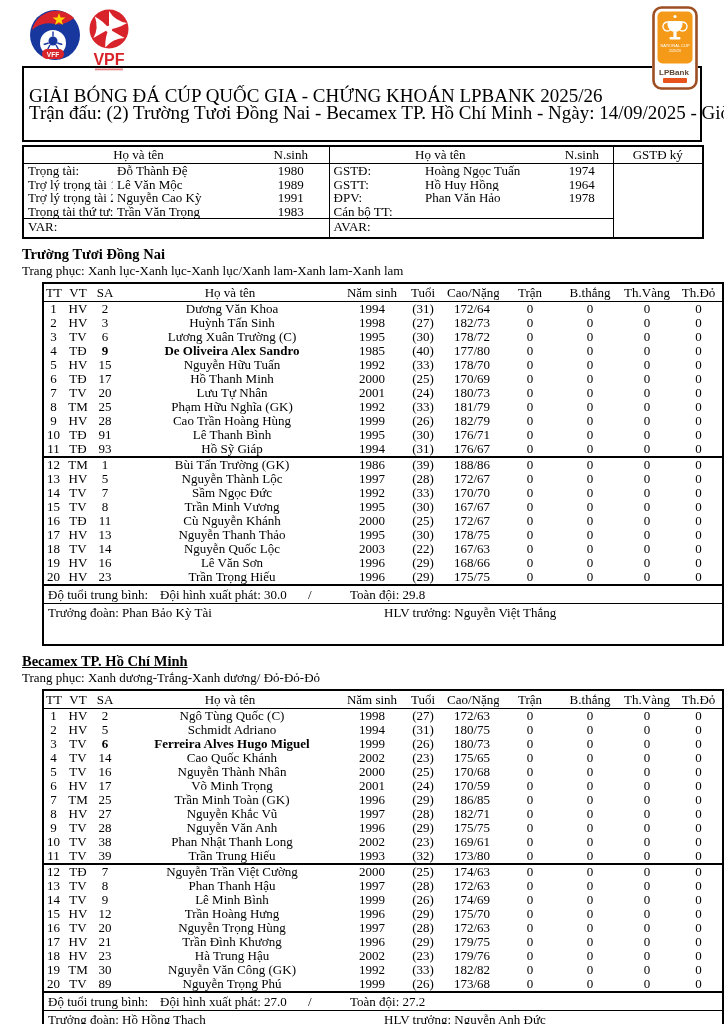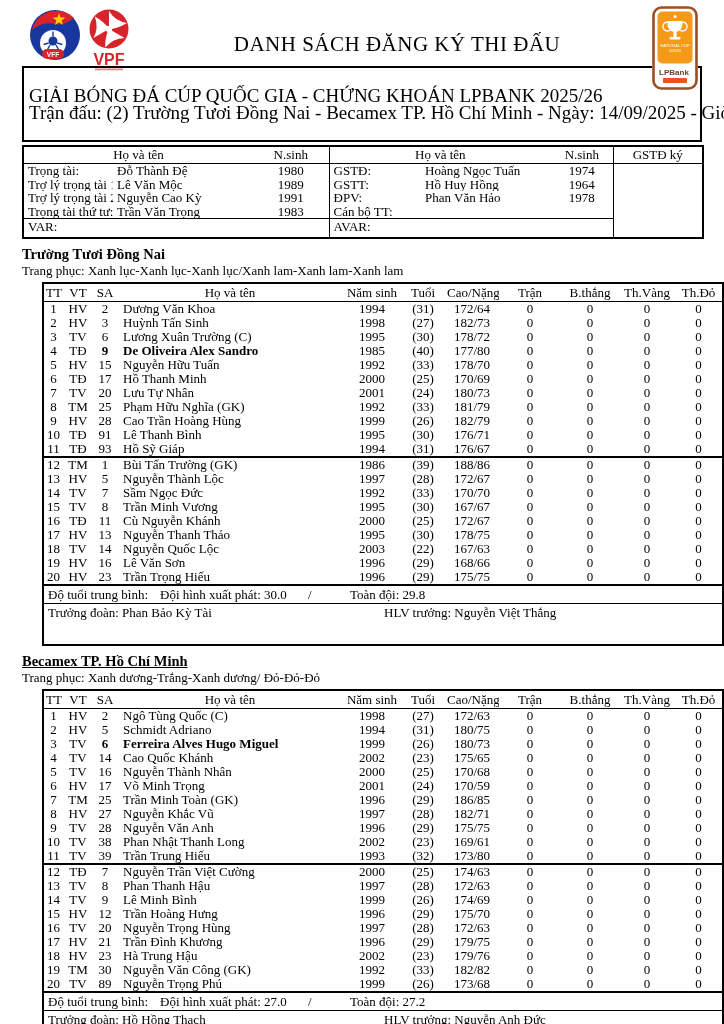--- a/index.html
+++ b/index.html
@@ -35,21 +35,21 @@
 
   
   .team-name { font-size:14.5px; font-weight:bold; margin-top:7px; line-height:17px; }
   .team-name.u { text-decoration:underline; }
   .kit { font-size:13px; line-height:16px; margin-bottom:3px; white-space:nowrap; }
 
   .roster { width:680px; border:2px solid #000; font-size:13px; table-layout:fixed;margin-left:20px; }
   .roster td { padding:0 2px; height:14px; line-height:14px; white-space:nowrap; overflow:hidden; }
   .roster tr.rh td { height:17px; line-height:17px; border-bottom:1.5px solid #000; text-align:center; }
   .c-tt,.c-vt,.c-sa,.c-born,.c-age,.c-hw,.c-st { text-align:center; }
-  .c-name { text-align:left; padding-left:6px !important; }
+  .c-name { text-align:center; padding-left:6px !important; }
   .roster tr.subs-start td { border-top:2px solid #000; }
   .roster tr.bold-player .c-name, .roster tr.bold-player .c-sa { font-weight:bold; }
   .roster tr.avg td { border-top:2px solid #000; height:18px; line-height:17px; }
   .roster tr.staff td { border-top:1.5px solid #000; height:42px; line-height:17px; vertical-align:top; }
   .avg-line { display:flex; padding:0 2px; }
   .avg-line .a1 { width:112px; } .avg-line .a2 { width:148px; } .avg-line .a3 { width:42px; }
   .staff-line { display:flex; padding:0 2px;align-items:center; }
   .staff-line .s1 { width:336px; }
 </style>
 </head>
@@ -77,21 +77,20 @@
           <path d="M23,3 Q29,13 41,15 Q31,21 23,21 Z" fill="#fff"></path>
           <path d="M23,3 Q29,13 41,15 Q31,21 23,21 Z" fill="#fff" transform="rotate(120 23 21)"></path>
           <path d="M23,3 Q29,13 41,15 Q31,21 23,21 Z" fill="#fff" transform="rotate(240 23 21)"></path>
           <circle cx="23" cy="21" r="3.2" fill="#fff"></circle>
           <text x="23" y="57" font-size="16" font-weight="bold" fill="#d8232a" text-anchor="middle" font-family="Liberation Sans, sans-serif">VPF</text>
           <rect x="9" y="60.5" width="28" height="1.8" fill="#d8232a" opacity="0.55"></rect>
         </svg>
       </span>
     </div>
 
-    <div class="page-title">DANH SÁCH ĐĂNG KÝ THI ĐẤU</div>
 
     <span class="badge">
       <svg width="46" height="84" viewBox="0 0 46 84">
         <rect x="1.5" y="1.5" width="43" height="81" rx="8" fill="#fff" stroke="#9d4e22" stroke-width="2.6"></rect>
         <rect x="5.5" y="5.5" width="35" height="52" rx="5" fill="#f49a18"></rect>
         <g transform="translate(23,24)" fill="#fff">
           <circle cy="-13.5" r="1.6"></circle>
           <path d="M-7.5,-9 h15 v3.5 a7.5,7.5 0 0 1 -15,0 Z"></path>
           <path d="M-7.5,-8 a4.5,4.5 0 1 0 3.2,7.6 M7.5,-8 a4.5,4.5 0 1 1 -3.2,7.6" stroke="#fff" stroke-width="1.3" fill="none"></path>
           <rect x="-1.6" y="2" width="3.2" height="5"></rect>

